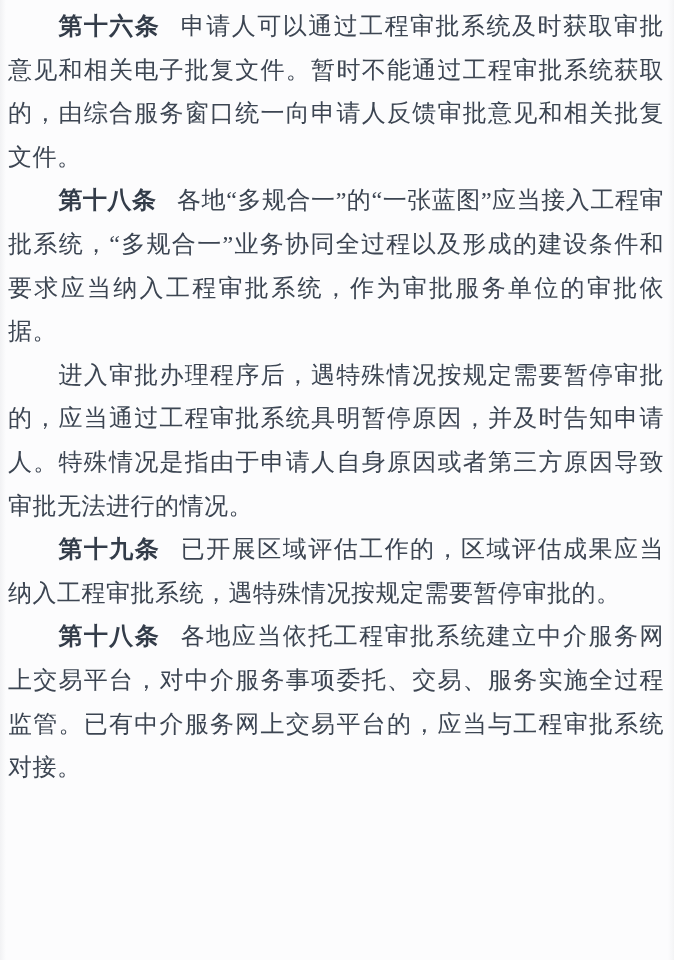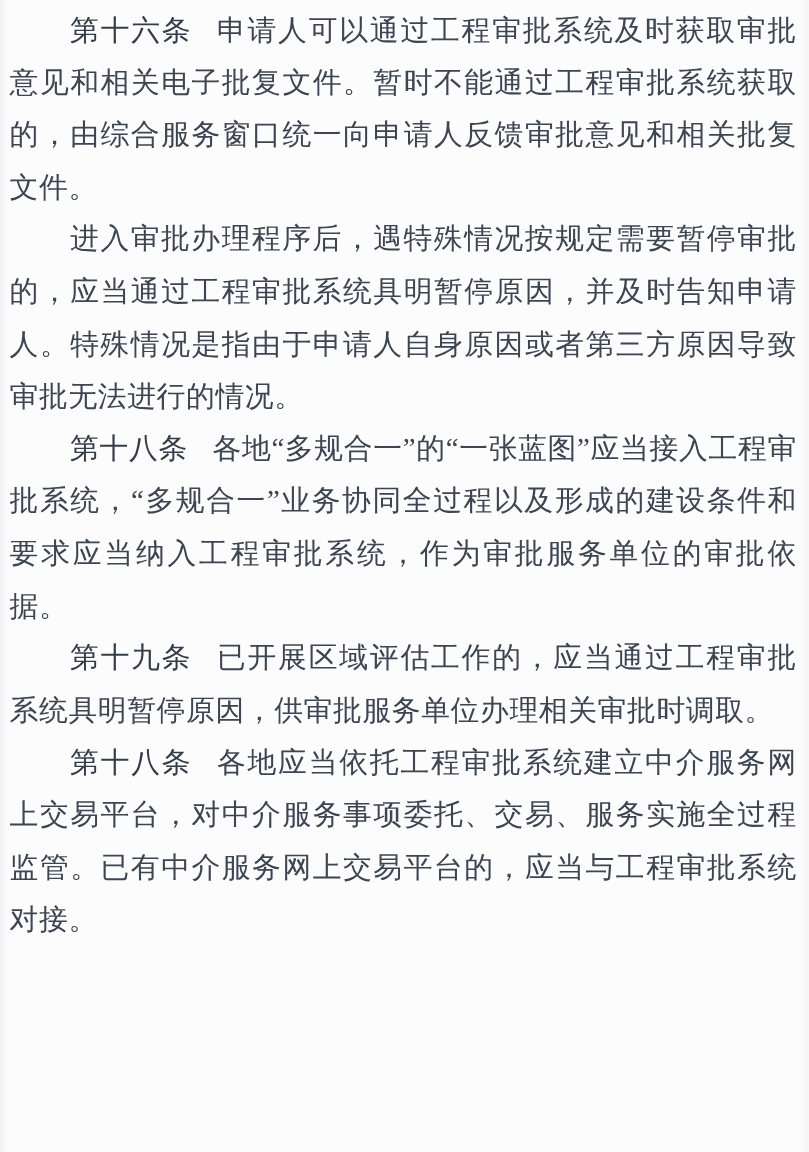--- a/index.html
+++ b/index.html
@@ -30,40 +30,40 @@
     line-height: 43.6px;
     text-align: justify;
     text-justify: inter-ideograph;
     letter-spacing: 0.5px;
   }
   .para {
     margin: 0;
     text-indent: 2.1em;
   }
   .head {
-    font-weight: 400;
+    font-weight: 700;
     color: #333c49;
     margin-right: 0.85em;
   }
   .head:empty {
     display: none;
   }
 </style>
 </head>
 <body>
 
 <div class="scan-page">
   <div class="doc-body">
 
     <p class="para"><span class="head">第十六条</span><span>申请人可以通过工程审批系统及时获取审批意见和相关电子批复文件。暂时不能通过工程审批系统获取的，由综合服务窗口统一向申请人反馈审批意见和相关批复文件。</span></p>
 
 
+    <p class="para"><span class="head">第十八条</span><span>各地“多规合一”的“一张蓝图”应当接入工程审批系统，“多规合一”业务协同全过程以及形成的建设条件和要求应当纳入工程审批系统，作为审批服务单位的审批依据。</span></p>
+
     <p class="para"><span>进入审批办理程序后，遇特殊情况按规定需要暂停审批的，应当通过工程审批系统具明暂停原因，并及时告知申请人。特殊情况是指由于申请人自身原因或者第三方原因导致审批无法进行的情况。</span></p>
 
-    <p class="para"><span class="head">第十八条</span><span>各地“多规合一”的“一张蓝图”应当接入工程审批系统，“多规合一”业务协同全过程以及形成的建设条件和要求应当纳入工程审批系统，作为审批服务单位的审批依据。</span></p>
-
-    <p class="para"><span class="head">第十九条</span><span>已开展区域评估工作的，应当通过工程审批系统具明暂停原因，供审批服务单位办理相关审批时调取。</span></p>
+    <p class="para"><span class="head">第十九条</span><span>已开展区域评估工作的，区域评估成果应当纳入工程审批系统，遇特殊情况按规定需要暂停审批的。</span></p>
 
 
     <p class="para"><span class="head">第十八条</span><span>各地应当依托工程审批系统建立中介服务网上交易平台，对中介服务事项委托、交易、服务实施全过程监管。已有中介服务网上交易平台的，应当与工程审批系统对接。</span></p>
 
   </div>
 </div>
 
 </body></html>

